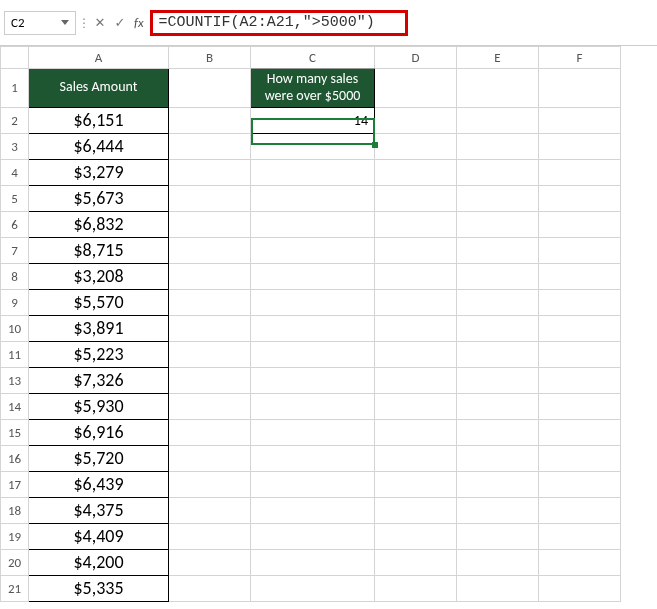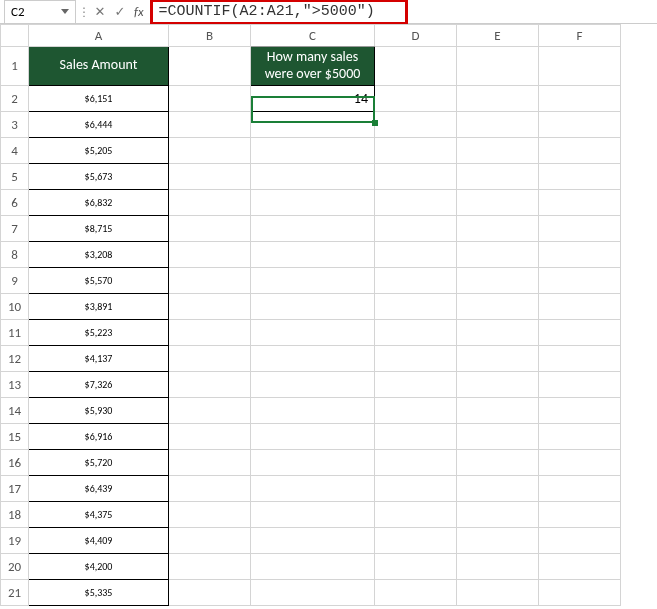--- a/index.html
+++ b/index.html
@@ -8,21 +8,21 @@
       font-size: 14px;
       background: #fff;
       width: 657px;
       height: 609px;
       overflow: hidden;
       position: relative;
     }
     .formula-bar {
       display: flex;
       align-items: center;
-      height: 24px;
+      height: 46px;
       border-bottom: 1px solid #ccc;
       background: #fff;
       padding: 2px 4px;
     }
     .name-box {
       width: 72px;
       height: 24px;
       border: 1px solid #ccc;
       font-size: 13px;
       padding: 2px 6px;
@@ -124,21 +124,21 @@
       border: 1px solid #000 !important;
     }
     .hdr-green.tall {
       height: 32px;
     }
     .data-cell {
       border: 1px solid #000 !important;
       text-align: center;
       background: #fff;
       color: #000;
-      font-size: 10px;
+      font-size: 18px;
     }
     .result-cell {
       border: 1px solid #000 !important;
       text-align: right;
       padding-right: 6px;
       background: #fff;
       color: #000;
     }
     .active-outline {
       position: absolute;
@@ -220,21 +220,21 @@
           <th class="rowhdr">3</th>
           <td class="data-cell">$6,444</td>
           <td class="empty"></td>
           <td class="empty"></td>
           <td class="empty"></td>
           <td class="empty"></td>
           <td class="empty"></td>
         </tr>
         <tr>
           <th class="rowhdr">4</th>
-          <td class="data-cell">$5,205</td>
+          <td class="data-cell">$3,279</td>
           <td class="empty"></td>
           <td class="empty"></td>
           <td class="empty"></td>
           <td class="empty"></td>
           <td class="empty"></td>
         </tr>
         <tr>
           <th class="rowhdr">5</th>
           <td class="data-cell">$5,673</td>
           <td class="empty"></td>
@@ -284,29 +284,20 @@
           <td class="data-cell">$3,891</td>
           <td class="empty"></td>
           <td class="empty"></td>
           <td class="empty"></td>
           <td class="empty"></td>
           <td class="empty"></td>
         </tr>
         <tr>
           <th class="rowhdr">11</th>
           <td class="data-cell">$5,223</td>
-          <td class="empty"></td>
-          <td class="empty"></td>
-          <td class="empty"></td>
-          <td class="empty"></td>
-          <td class="empty"></td>
-        </tr>
-        <tr>
-          <th class="rowhdr">12</th>
-          <td class="data-cell">$4,137</td>
           <td class="empty"></td>
           <td class="empty"></td>
           <td class="empty"></td>
           <td class="empty"></td>
           <td class="empty"></td>
         </tr>
         <tr>
           <th class="rowhdr">13</th>
           <td class="data-cell">$7,326</td>
           <td class="empty"></td>

